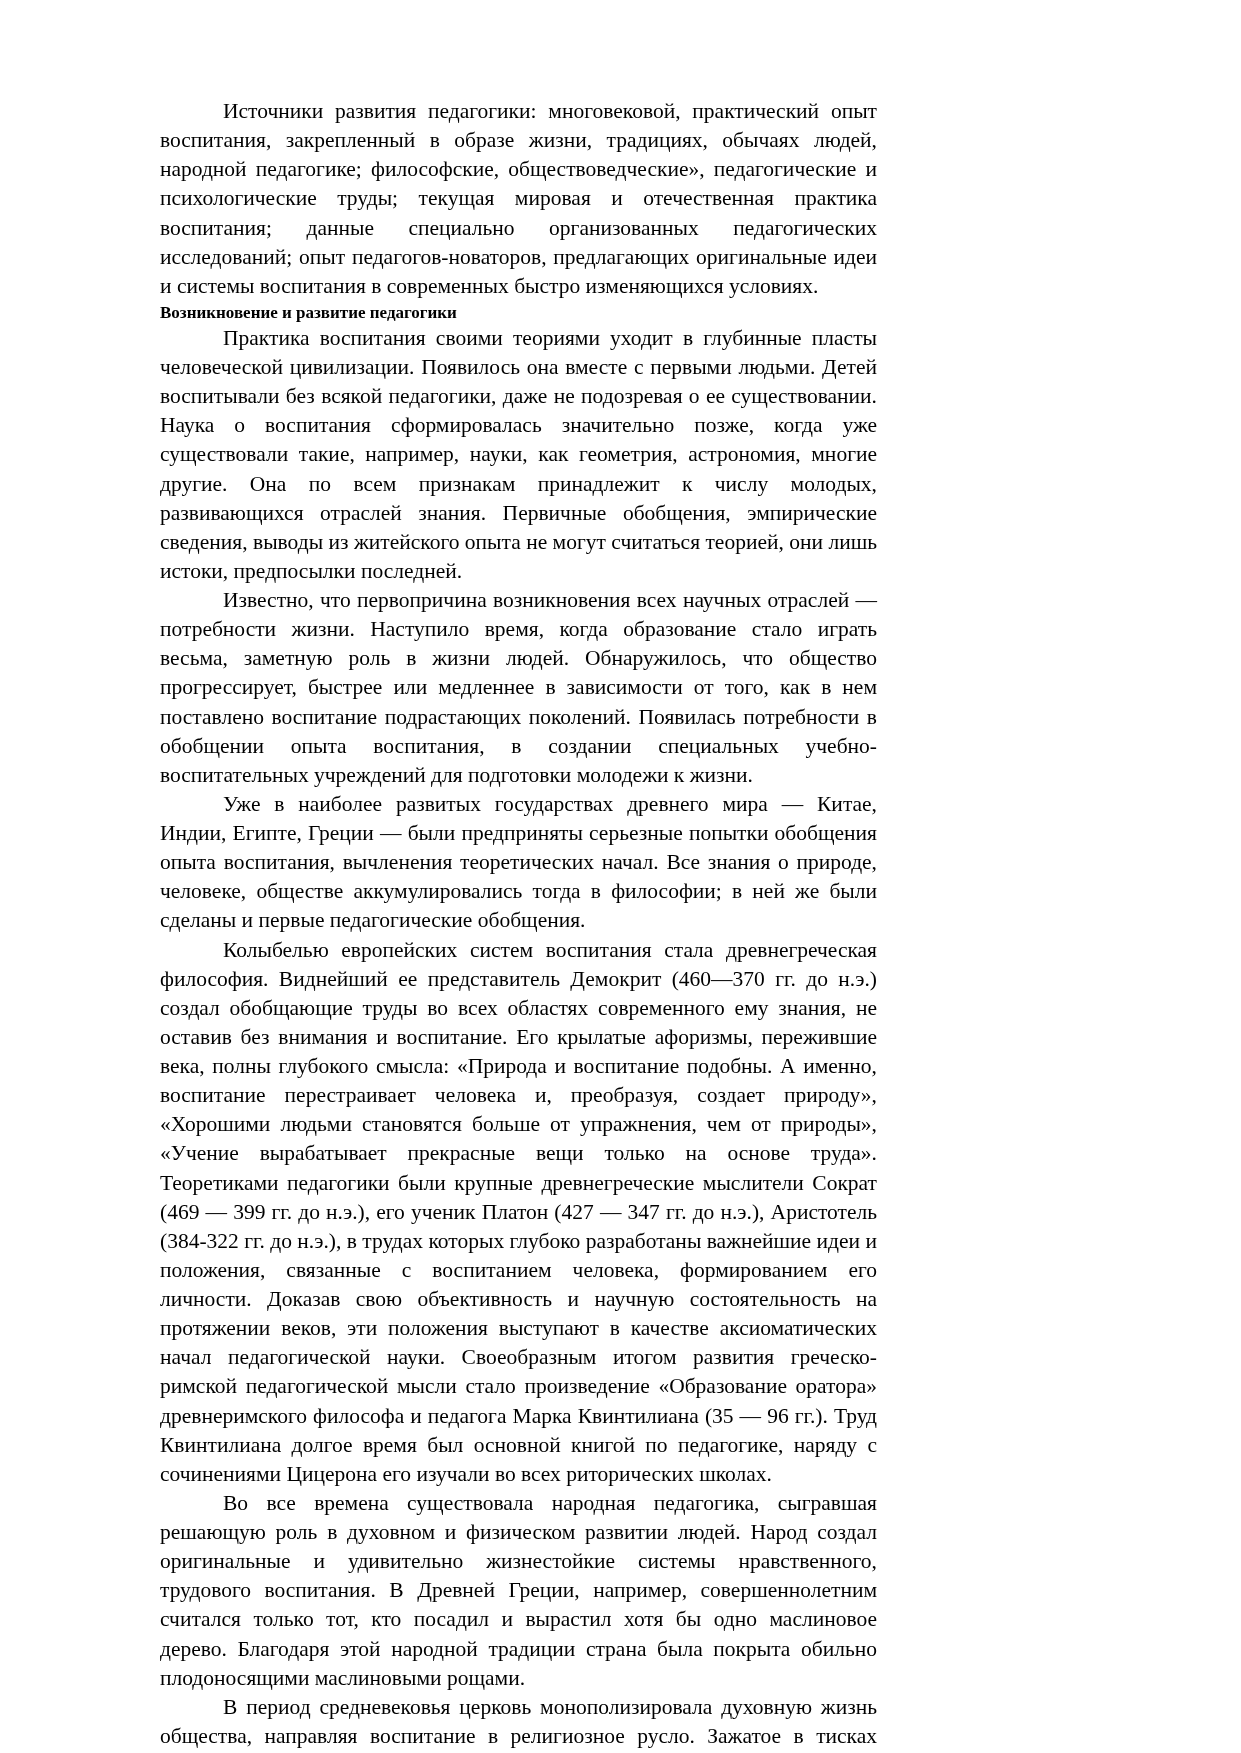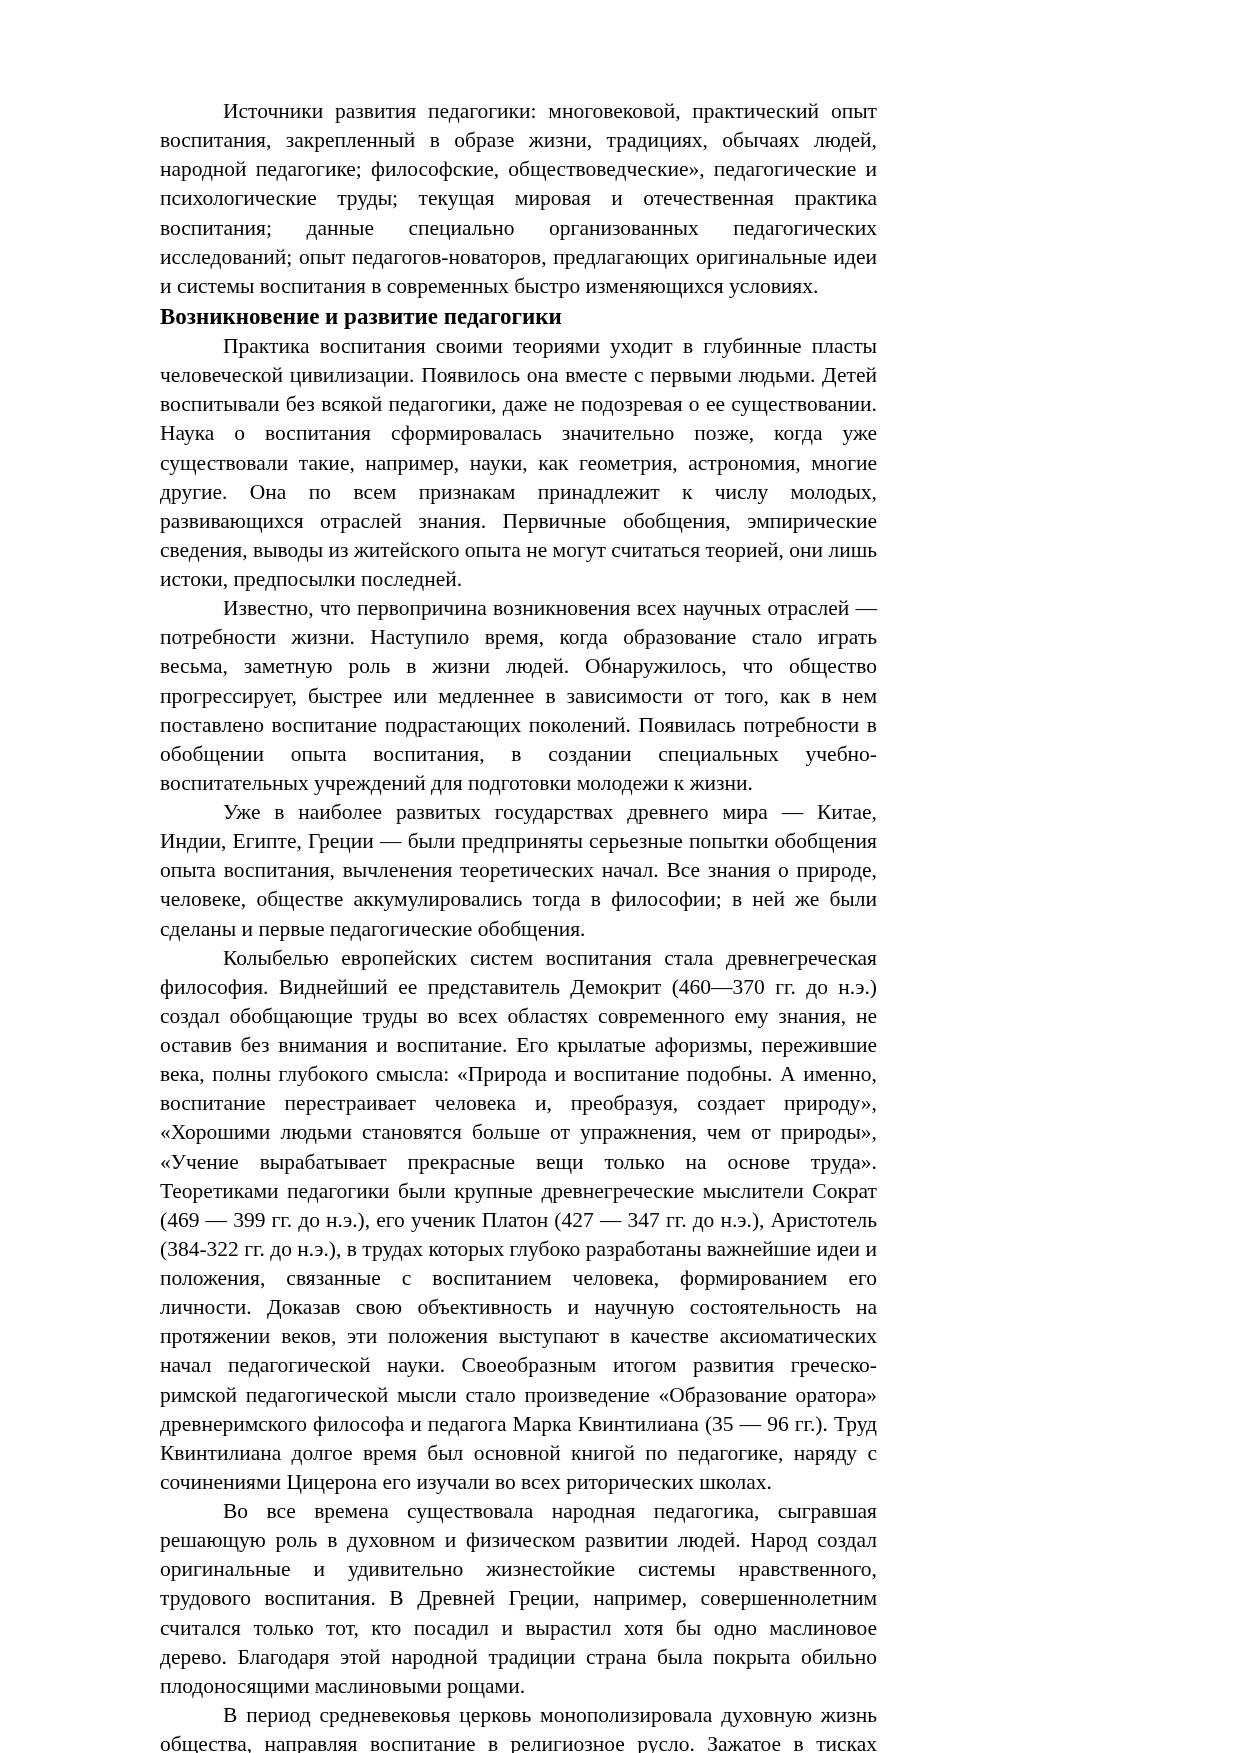--- a/index.html
+++ b/index.html
@@ -27,21 +27,21 @@
     text-justify: inter-word;
     hyphens: none;
   }
   p.para {
     margin: 0;
     text-indent: 63px;
     text-align: justify;
   }
   h2.heading {
     margin: 0;
-    font-size: 23px;
+    font-size: 17px;
     font-weight: bold;
     text-align: left;
     text-indent: 0;
     line-height: 1.355;
   }
   
 </style>
 </head>
 <body>
 

